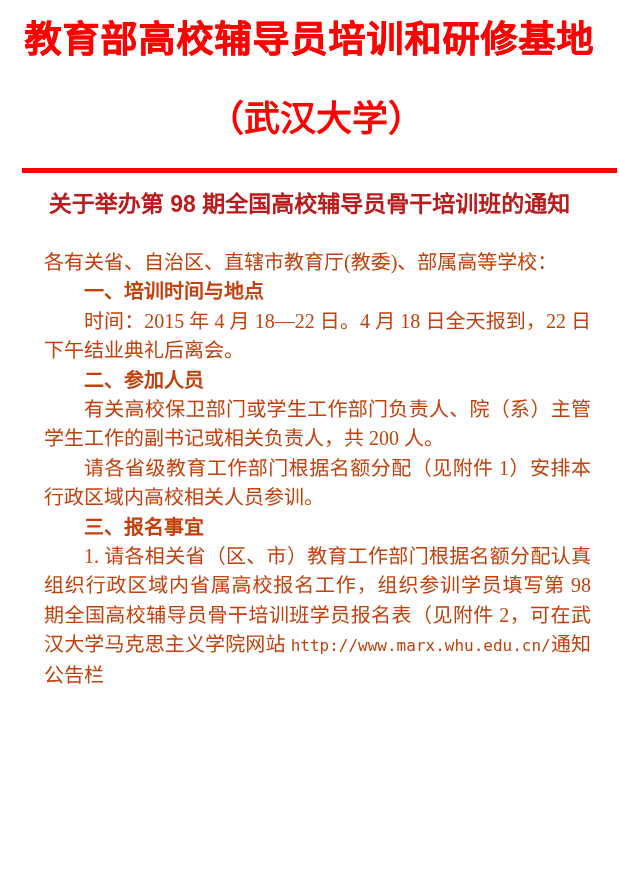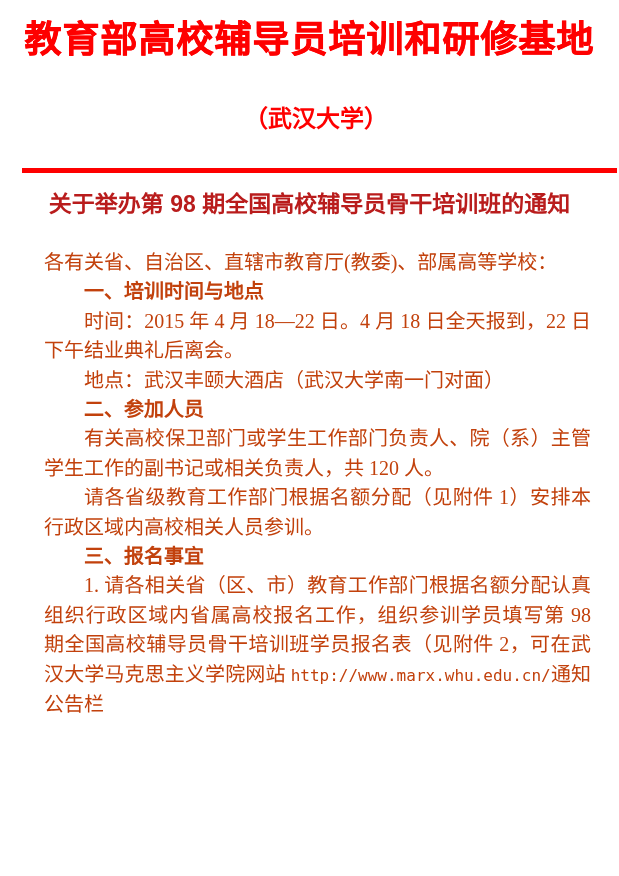--- a/index.html
+++ b/index.html
@@ -30,21 +30,21 @@
     -webkit-text-stroke: 0.6px var(--accent-red, #fe0000);
   }
   .org-subtitle {
     position: absolute;
     top: 99px;
     left: 0;
     right: 0;
     text-align: center;
     font-family: "Liberation Sans", "DejaVu Sans", sans-serif;
     font-weight: bold;
-    font-size: 24px;
+    font-size: 36px;
     line-height: 40px;
     color: var(--accent-red, #fe0000);
     padding-left: 13px;
   }
   .red-rule {
     position: absolute;
     top: 168px;
     left: 22px;
     right: 2px;
     height: 5px;
@@ -108,25 +108,24 @@
 
   <div class="doc-body">
 
     <p>各有关省、自治区、直辖市教育厅(教委)、部属高等学校：</p>
 
 
     <p class="section-heading">一、培训时间与地点</p>
 
     <p class="para-indent">时间：2015 年 4 月 18—22 日。4 月 18 日全天报到，22 日下午结业典礼后离会。</p>
 
-    <p class="para-indent">地点：武汉丰颐大酒店（武汉大学南一门对面）</p>
 
     <p class="section-heading">二、参加人员</p>
 
-    <p class="para-indent">有关高校保卫部门或学生工作部门负责人、院（系）主管学生工作的副书记或相关负责人，共 120 人。</p>
+    <p class="para-indent">有关高校保卫部门或学生工作部门负责人、院（系）主管学生工作的副书记或相关负责人，共 200 人。</p>
 
     <p class="para-indent">请各省级教育工作部门根据名额分配（见附件 1）安排本行政区域内高校相关人员参训。</p>
 
     <p class="section-heading">三、报名事宜</p>
 
     <p class="para-indent"><span>1. 请各相关省（区、市）教育工作部门根据名额分配认真组织行政区域内省属高校报名工作，组织参训学员填写第 98 期全国高校辅导员骨干培训班学员报名表（见附件 2，可在武汉大学马克思主义学院网站 </span><span class="url">http://www.marx.whu.edu.cn/</span><span>通知公告栏</span></p>
 
   </div>
 </div>
 

